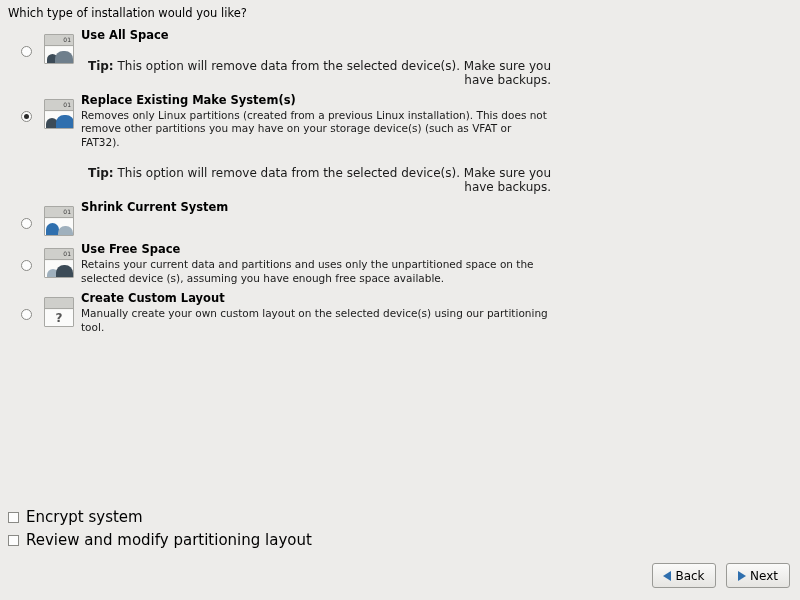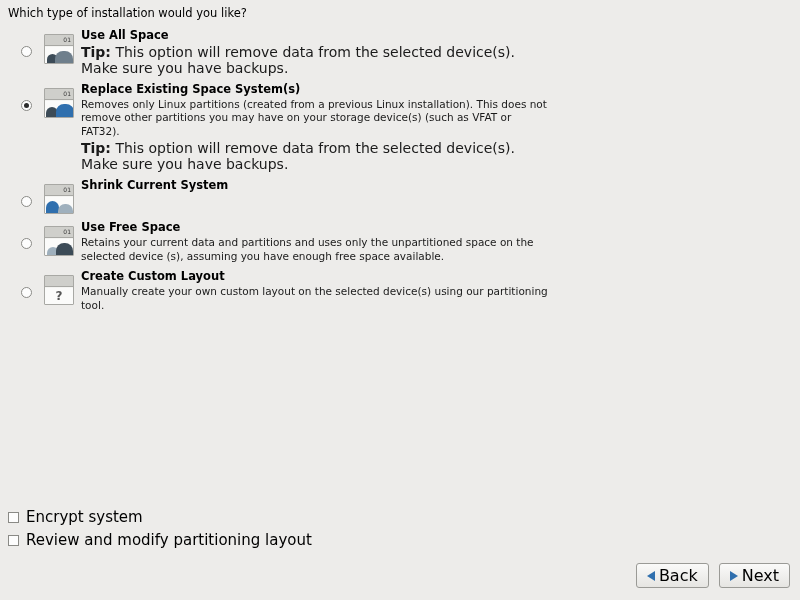--- a/index.html
+++ b/index.html
@@ -145,24 +145,25 @@
     color: #000;
     margin-bottom: 2px;
   }
   .opt-desc {
     font-size: 10.5px;
     color: #1a1a1a;
     line-height: 1.28;
     max-width: 470px;
   }
   .opt-tip {
-    font-size: 14px;
+    font-size: 12px;
     color: #1a1a1a;
-    margin-top: 2px;
+    margin-top: 17px;
     max-width: 470px;
+    text-align: right;
   }
   .opt-tip b {
     font-weight: bold;
   }
   .checkboxes {
     position: absolute;
     left: 8px;
     bottom: 46px;
   }
   .cb-row {
@@ -192,21 +193,21 @@
     min-width: 64px;
     height: 25px;
     background: linear-gradient(to bottom, #fafaf9 0%, #e6e5e2 100%);
     border: 1px solid #9a9a96;
     border-radius: 3px;
     display: flex;
     align-items: center;
     justify-content: center;
     gap: 4px;
     padding: 0 10px;
-    font-size: 16px;
+    font-size: 12px;
     color: #000;
     box-sizing: border-box;
   }
   .arrow {
     width: 0;
     height: 0;
     border-top: 5px solid transparent;
     border-bottom: 5px solid transparent;
   }
   .arrow-left {
@@ -251,21 +252,21 @@
       <div class="icon-cell">
         <div class="disk-icon">
           <div class="top-strip">01</div>
           <div class="body">
             <div class="g-dark" style="left:1px;width:12px;height:10px;border-radius:6px 6px 0 0;"></div>
             <div class="g-blue" style="left:11px;width:18px;height:13px;border-radius:8px 8px 0 0;"></div>
           </div>
         </div>
       </div>
       <div class="text-cell">
-        <div class="opt-title">Replace Existing Space System(s)</div>
+        <div class="opt-title">Replace Existing Make System(s)</div>
         <div class="opt-desc">Removes only Linux partitions (created from a previous Linux installation).  This does not remove other partitions you may have on your storage device(s) (such as VFAT or FAT32).</div>
         <div class="opt-tip"><b>Tip:</b> <span>This option will remove data from the selected device(s).  Make sure you have backups.</span></div>
       </div>
     </div>
 
     <div class="option-row">
       <div class="radio-cell">
         <div class="radio"></div>
       </div>
       <div class="icon-cell">

